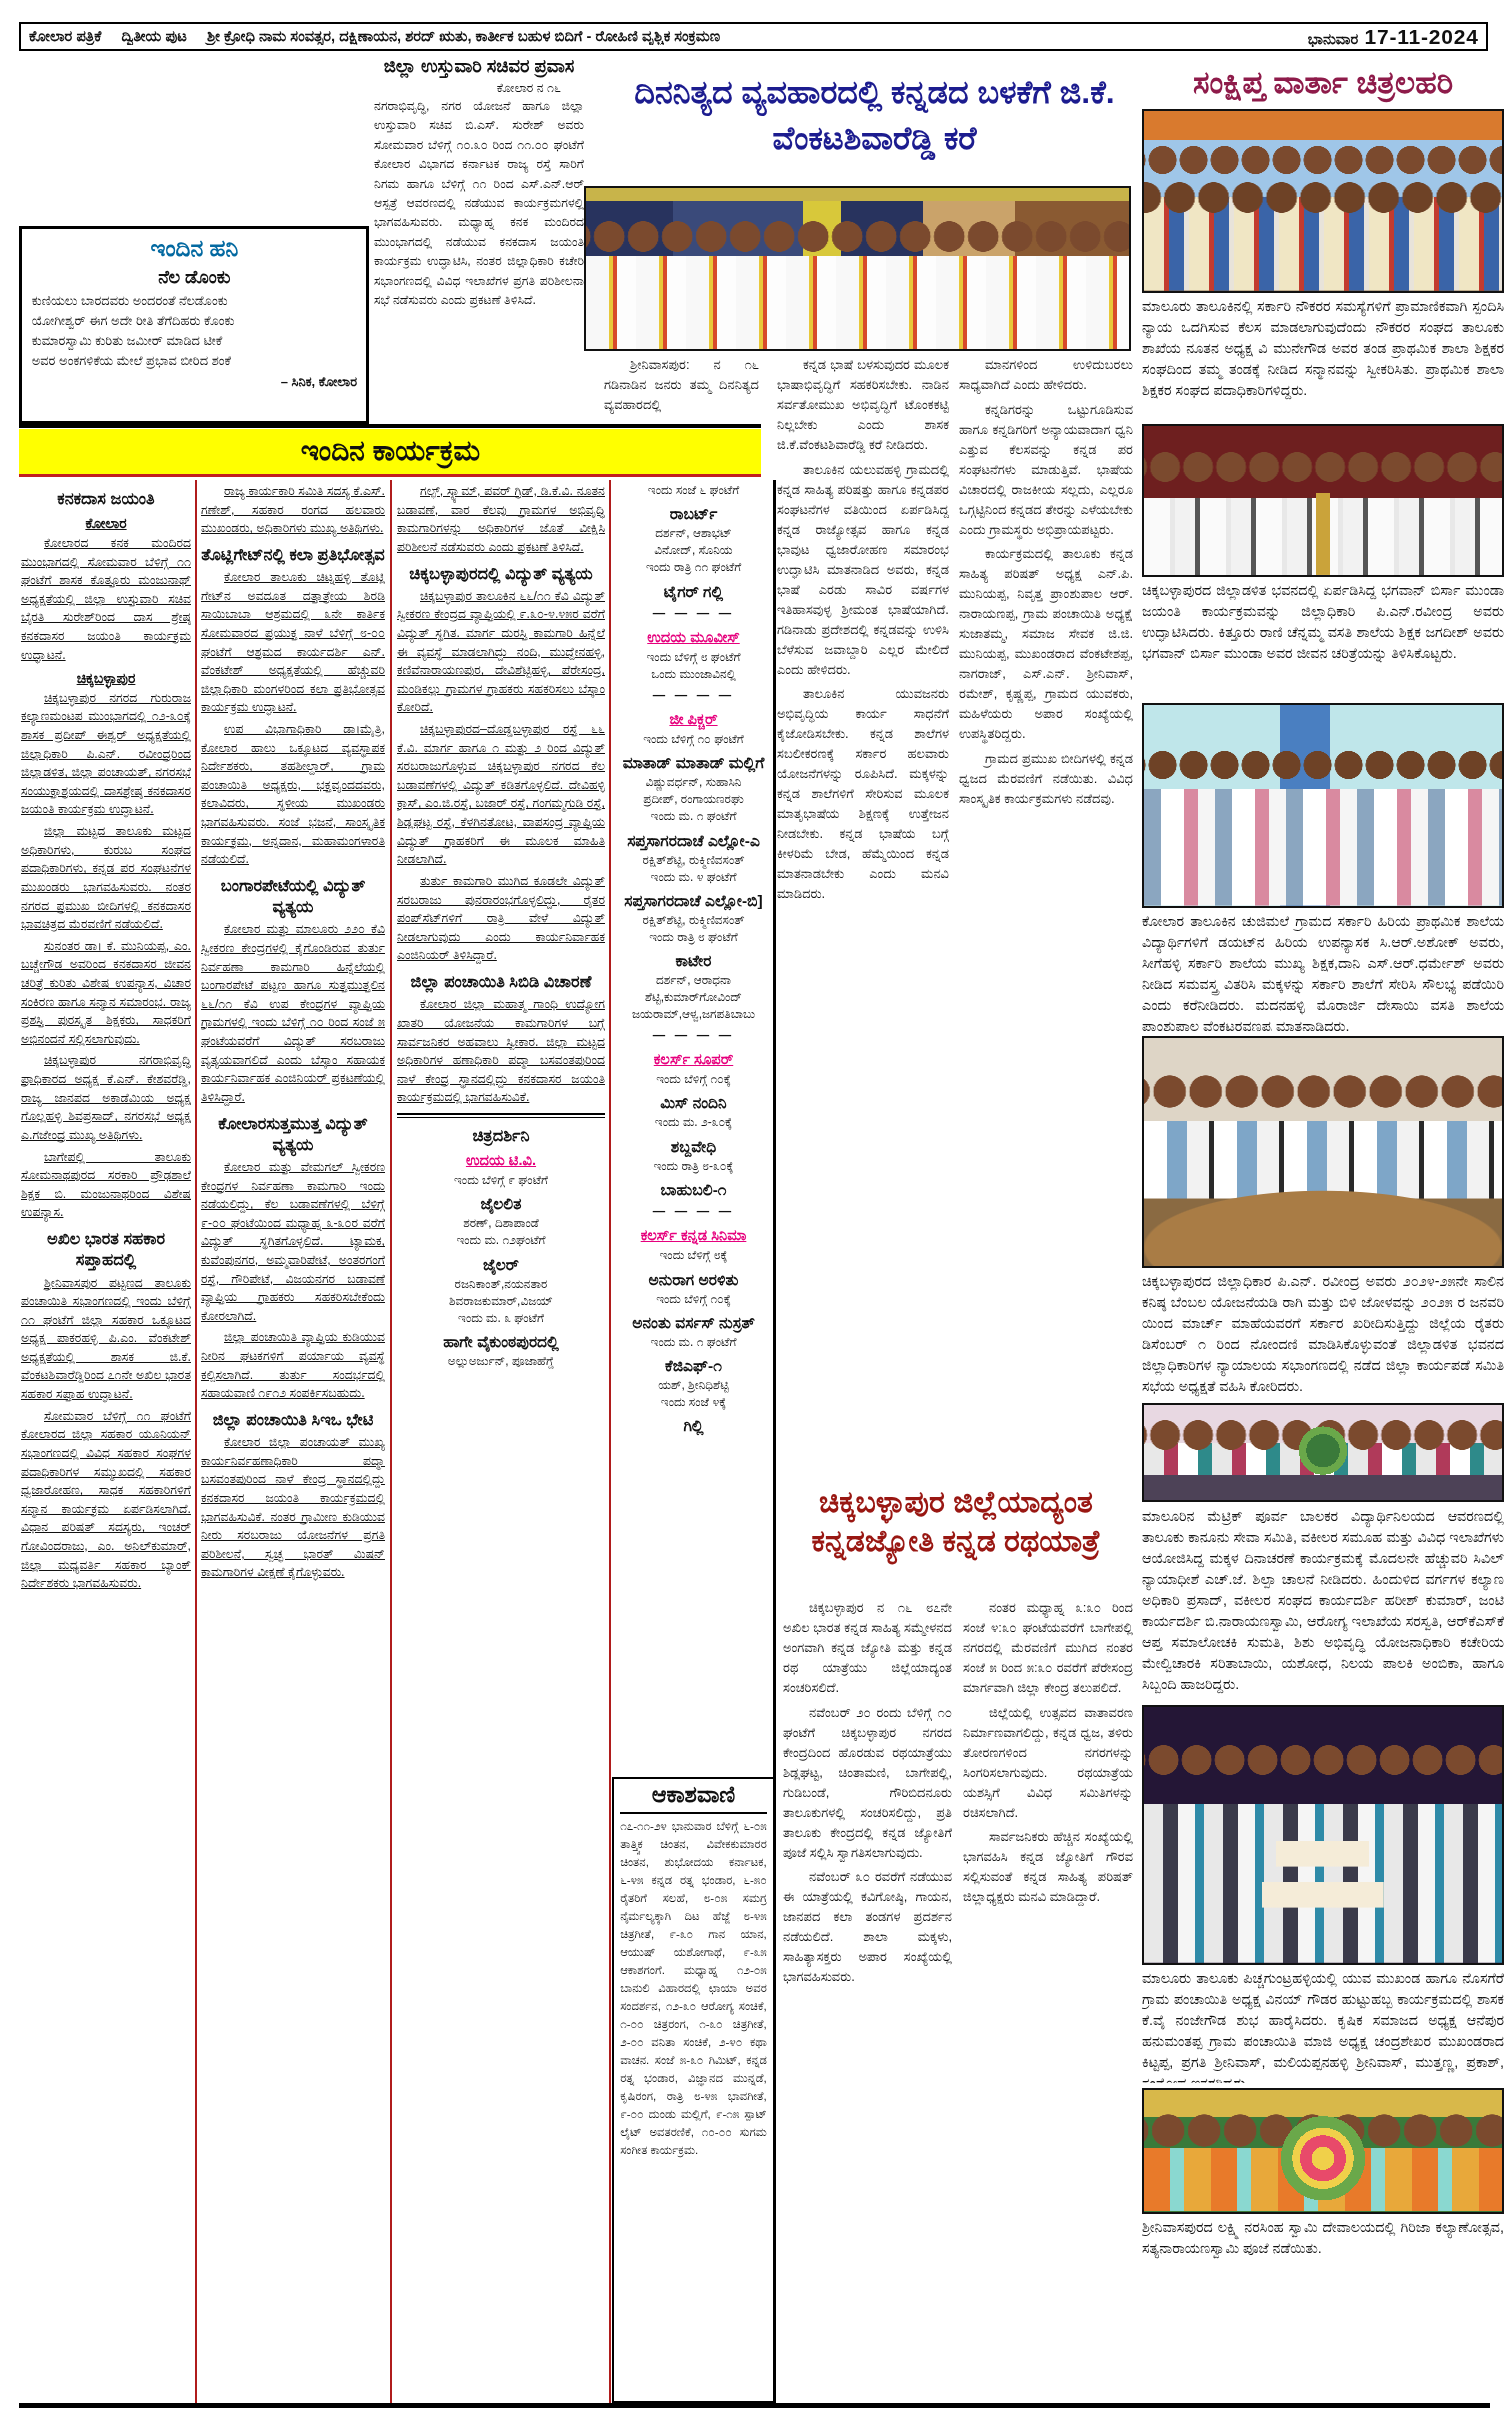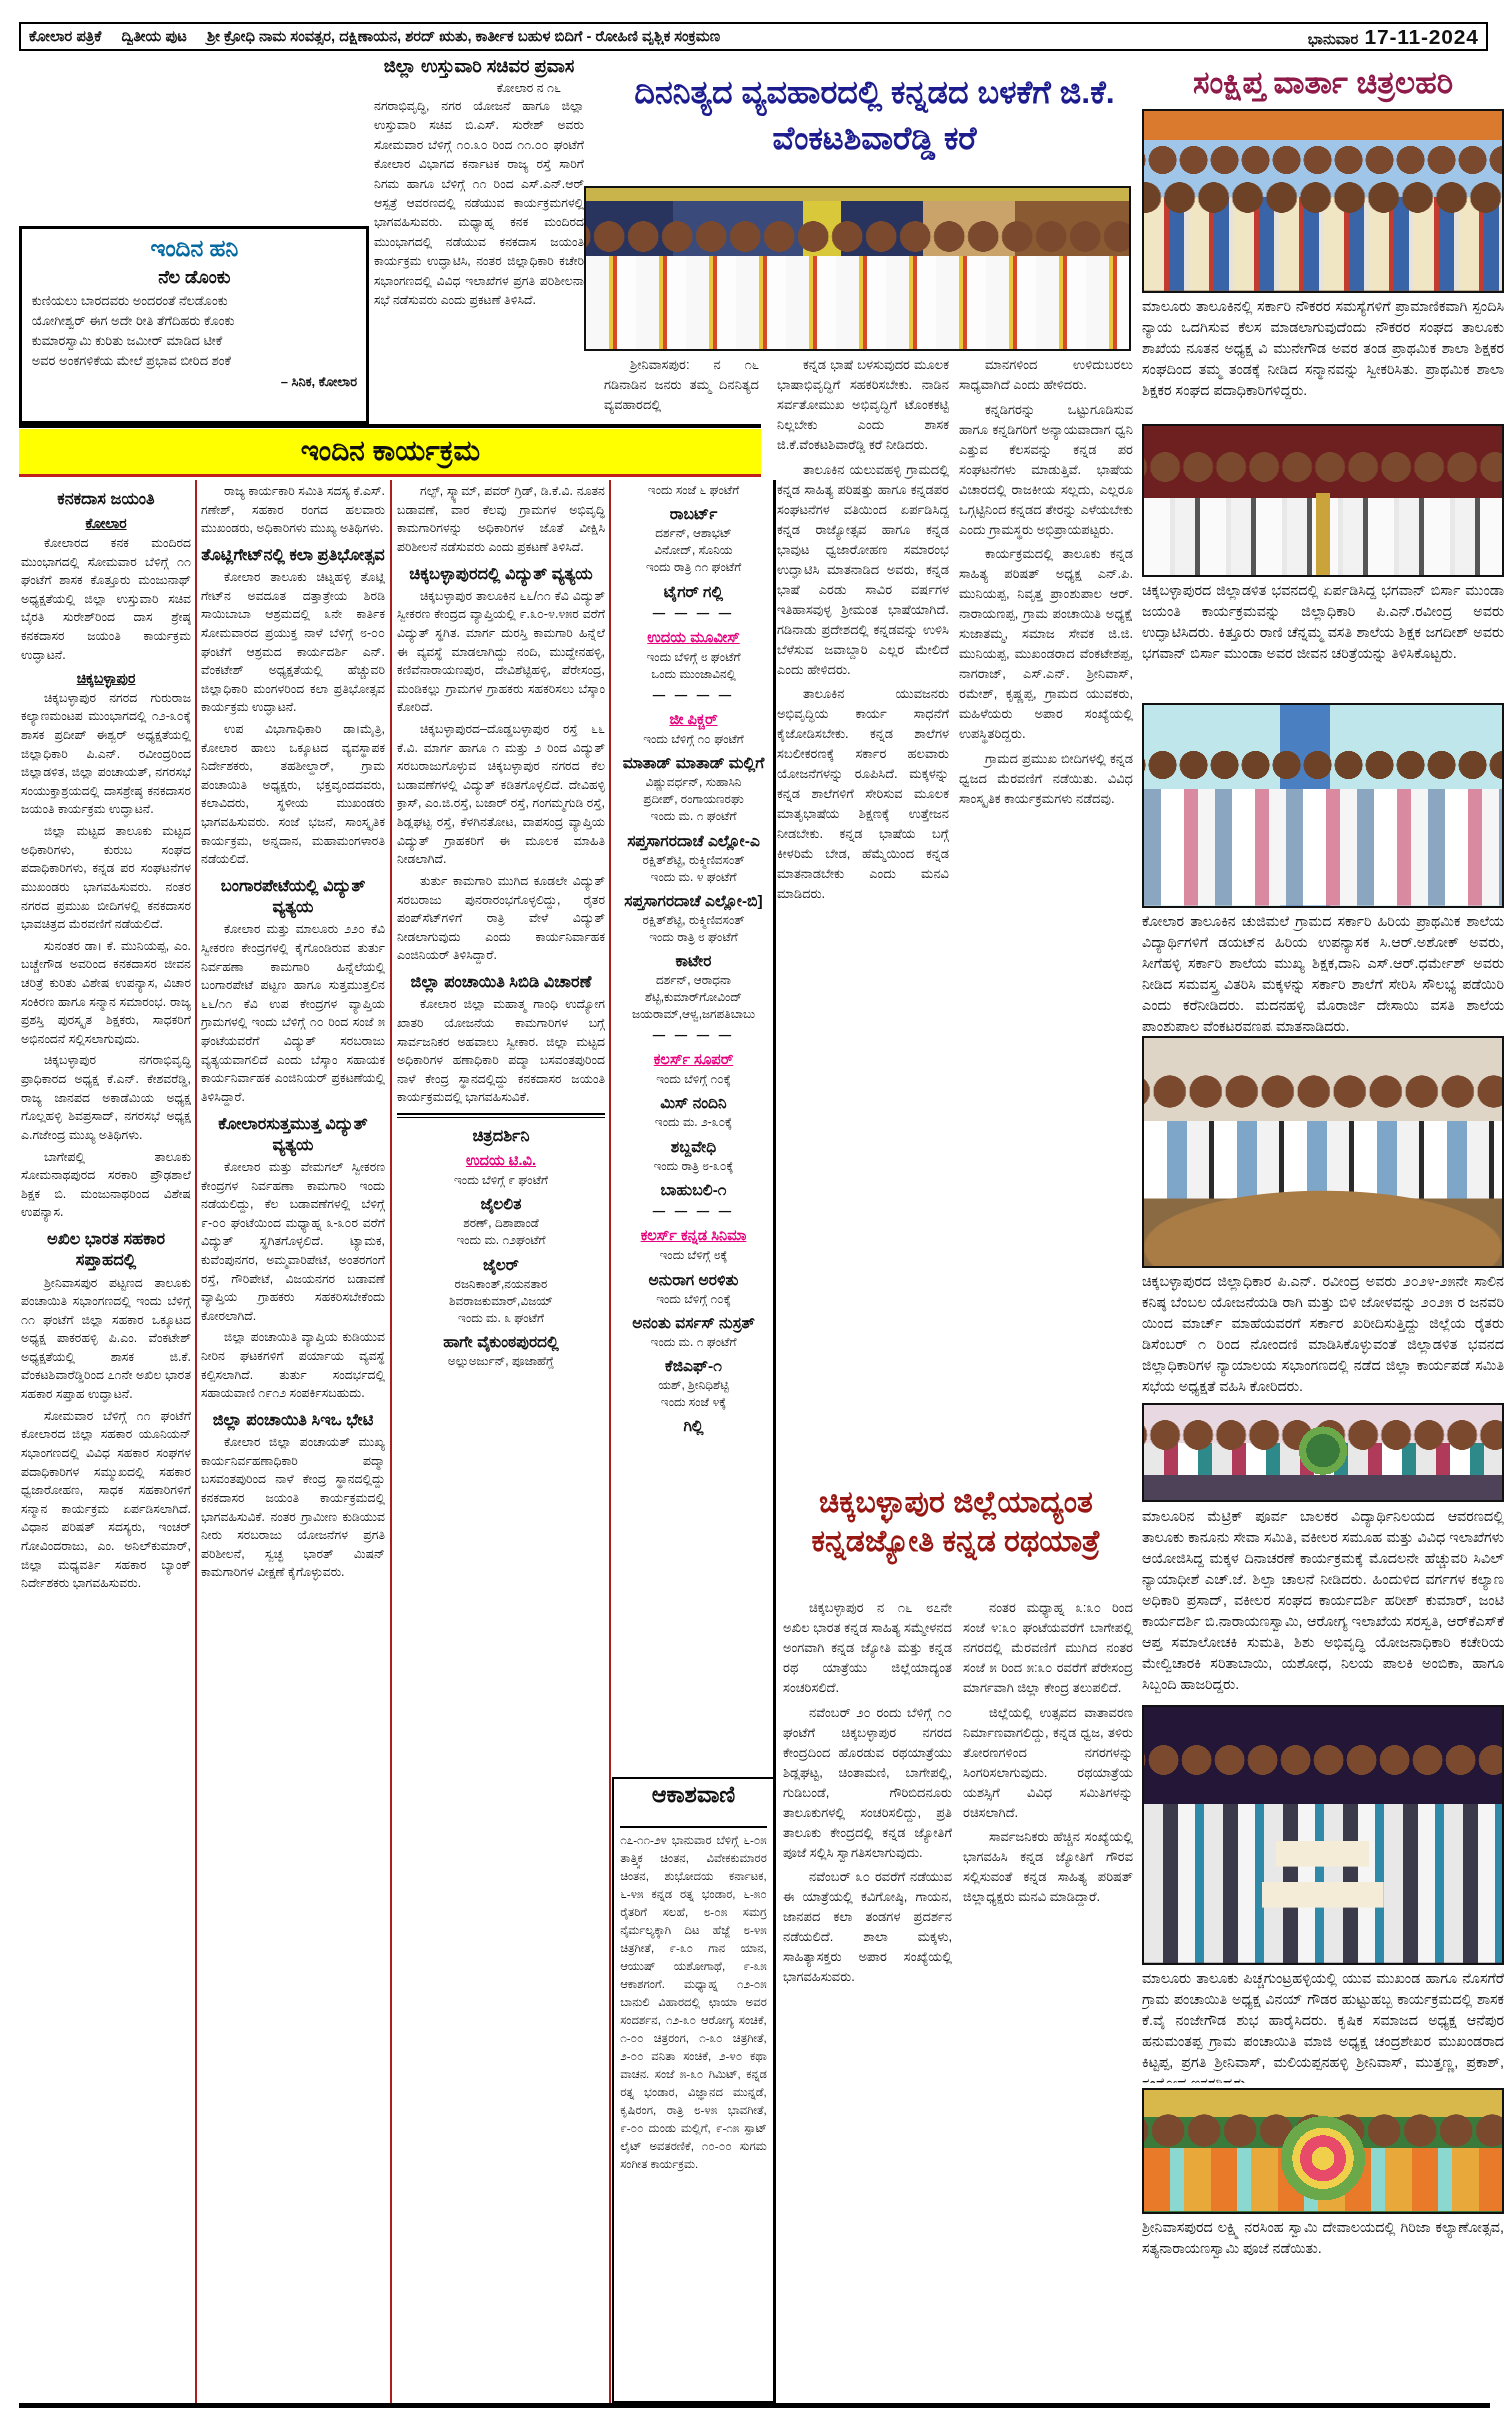--- a/index.html
+++ b/index.html
@@ -85,33 +85,33 @@
   .banner{left:19.4px;top:429px;width:742px;height:48px;background:#ffff00;border-bottom:3.1px solid #c21f1f;
           display:flex;align-items:center;justify-content:center;box-sizing:border-box;}
   .banner div{font-weight:bold;font-size:28px;color:#111;}
   .hline{background:#000;}
   .vline-red{width:2.3px;background:#b01c1c;}
   .vline-black{width:3.1px;background:#000;}
   
   .prog{overflow:hidden;font-size:12.4px;line-height:18.6px;}
   .blk-h{font-weight:bold;font-size:16.3px;text-align:center;line-height:1.3;margin:6.2px 0 3.1px;}
   .blk-u{font-weight:bold;font-size:14px;text-align:center;text-decoration:underline;margin:4.6px 0 1.5px;}
-  .blk-p{text-align:justify;text-indent:23px;margin:0 0 3.1px;}
+  .blk-p{text-align:justify;text-indent:23px;margin:0 0 3.1px;text-decoration:underline;}
   .blk-ch{font-weight:bold;font-size:14.7px;text-align:center;color:#e6007d;text-decoration:underline;margin:5.4px 0 2.3px;}
   .blk-film{font-weight:bold;font-size:15.5px;text-align:center;margin:5.4px 0 1.5px;line-height:1.25;}
   .blk-line{font-size:12px;text-align:center;line-height:17px;}
   .blk-dash{text-align:center;letter-spacing:3.1px;font-weight:bold;margin:3.1px 0;}
   .blk-rule{border-top:2.3px double #000;border-bottom:0.8px solid #000;height:2.3px;margin:6.2px 0;}
   .prog1{left:21px;top:482px;width:170px;height:1917px;}
   .prog2{left:201px;top:482px;width:184px;height:1917px;}
   .prog3{left:397px;top:482px;width:208px;height:1917px;}
   .cinema{left:615px;top:482px;width:157px;height:1291px;}
   
   .radio{left:612px;top:1777px;width:163px;height:626px;border:2.3px solid #000;box-sizing:border-box;padding:3.1px 6.2px;overflow:hidden;}
-  .radio-title{font-weight:bold;font-size:22.5px;text-align:center;border-bottom:2.3px solid #000;padding-bottom:18px;margin-bottom:3.1px;}
+  .radio-title{font-weight:bold;font-size:22.5px;text-align:center;border-bottom:2.3px solid #000;padding-bottom:4px;margin-bottom:3.1px;}
   .radio-body{font-size:11.6px;line-height:18px;text-align:justify;}
   
   .ratha-head{left:777px;top:1448px;width:358px;height:146px;display:flex;align-items:center;justify-content:center;}
   .ratha-head div{font-weight:bold;font-size:30px;line-height:1.3;color:#991712;text-align:center;}
   .rcolA{left:783px;top:1598px;width:169px;height:800px;}
   .rcolB{left:963px;top:1598px;width:170px;height:800px;}
   
   .briefs{left:1142px;top:65px;width:362px;height:2334px;overflow:hidden;}
   .briefs-title{font-weight:bold;font-size:31px;color:#8e1b4a;text-align:center;margin:0 0 7.7px;white-space:nowrap;}
   .news-photo{width:100%;margin:1.5px 0 3.1px;}

